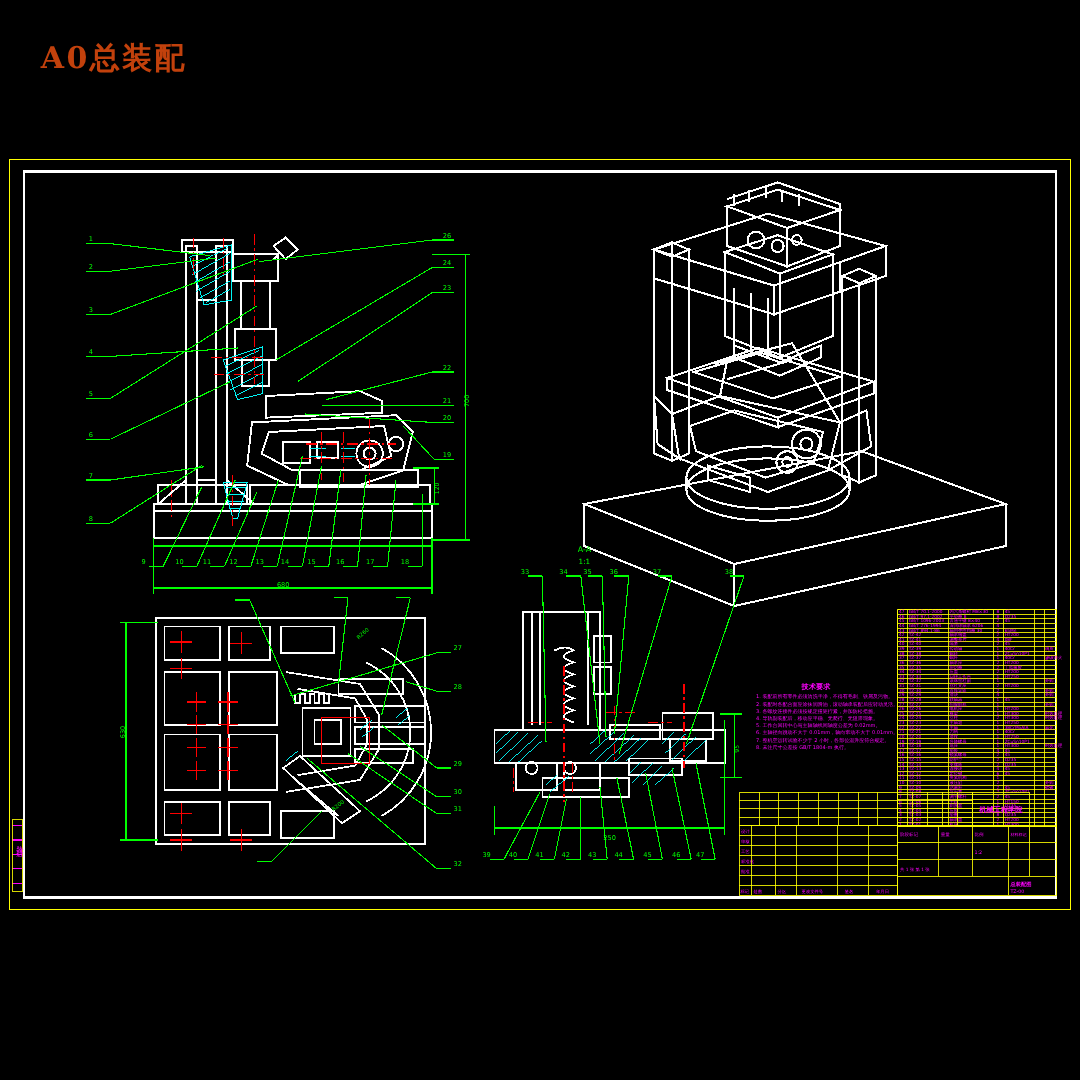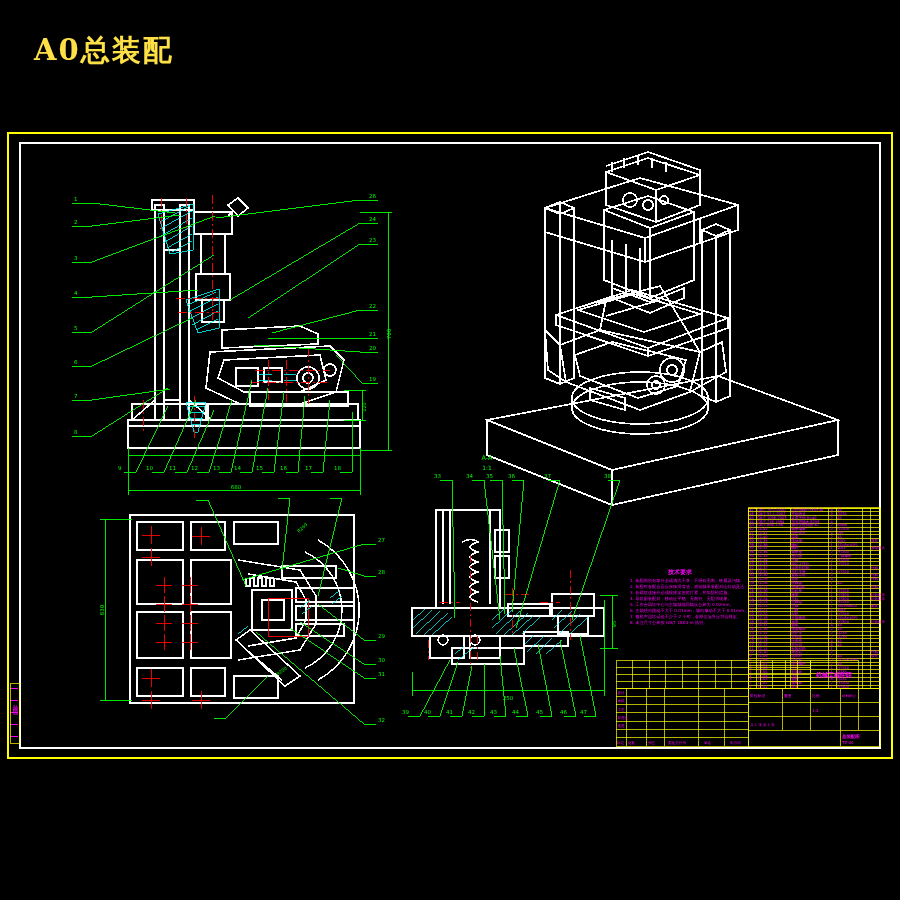--- a/index.html
+++ b/index.html
@@ -2,22 +2,22 @@
 <html><head>
 <meta charset="utf-8">
 <style>
   html,body{margin:0;padding:0;background:#000;}
   body{width:900px;height:900px;overflow:hidden;
        font-family:"DejaVu Sans","Liberation Sans",sans-serif;}
   #stage{position:relative;width:900px;height:900px;background:#000;}
   #cad{position:absolute;left:0;top:0;}
   #title-text{
     position:absolute;left:34px;top:36px;
-    color:#fde047;font-family:"DejaVu Serif","Liberation Serif",serif;
-    font-size:29px;font-weight:700;letter-spacing:2px;white-space:nowrap;
+    color:#c2410c;font-family:"DejaVu Serif","Liberation Serif",serif;
+    font-size:25px;font-weight:700;letter-spacing:2px;white-space:nowrap;
     line-height:1;
   }
 </style>
 </head>
 <body>
 
 <div id="stage">
 
   <svg id="cad" width="900" height="900" viewBox="0 0 900 900" shape-rendering="crispEdges">
 

